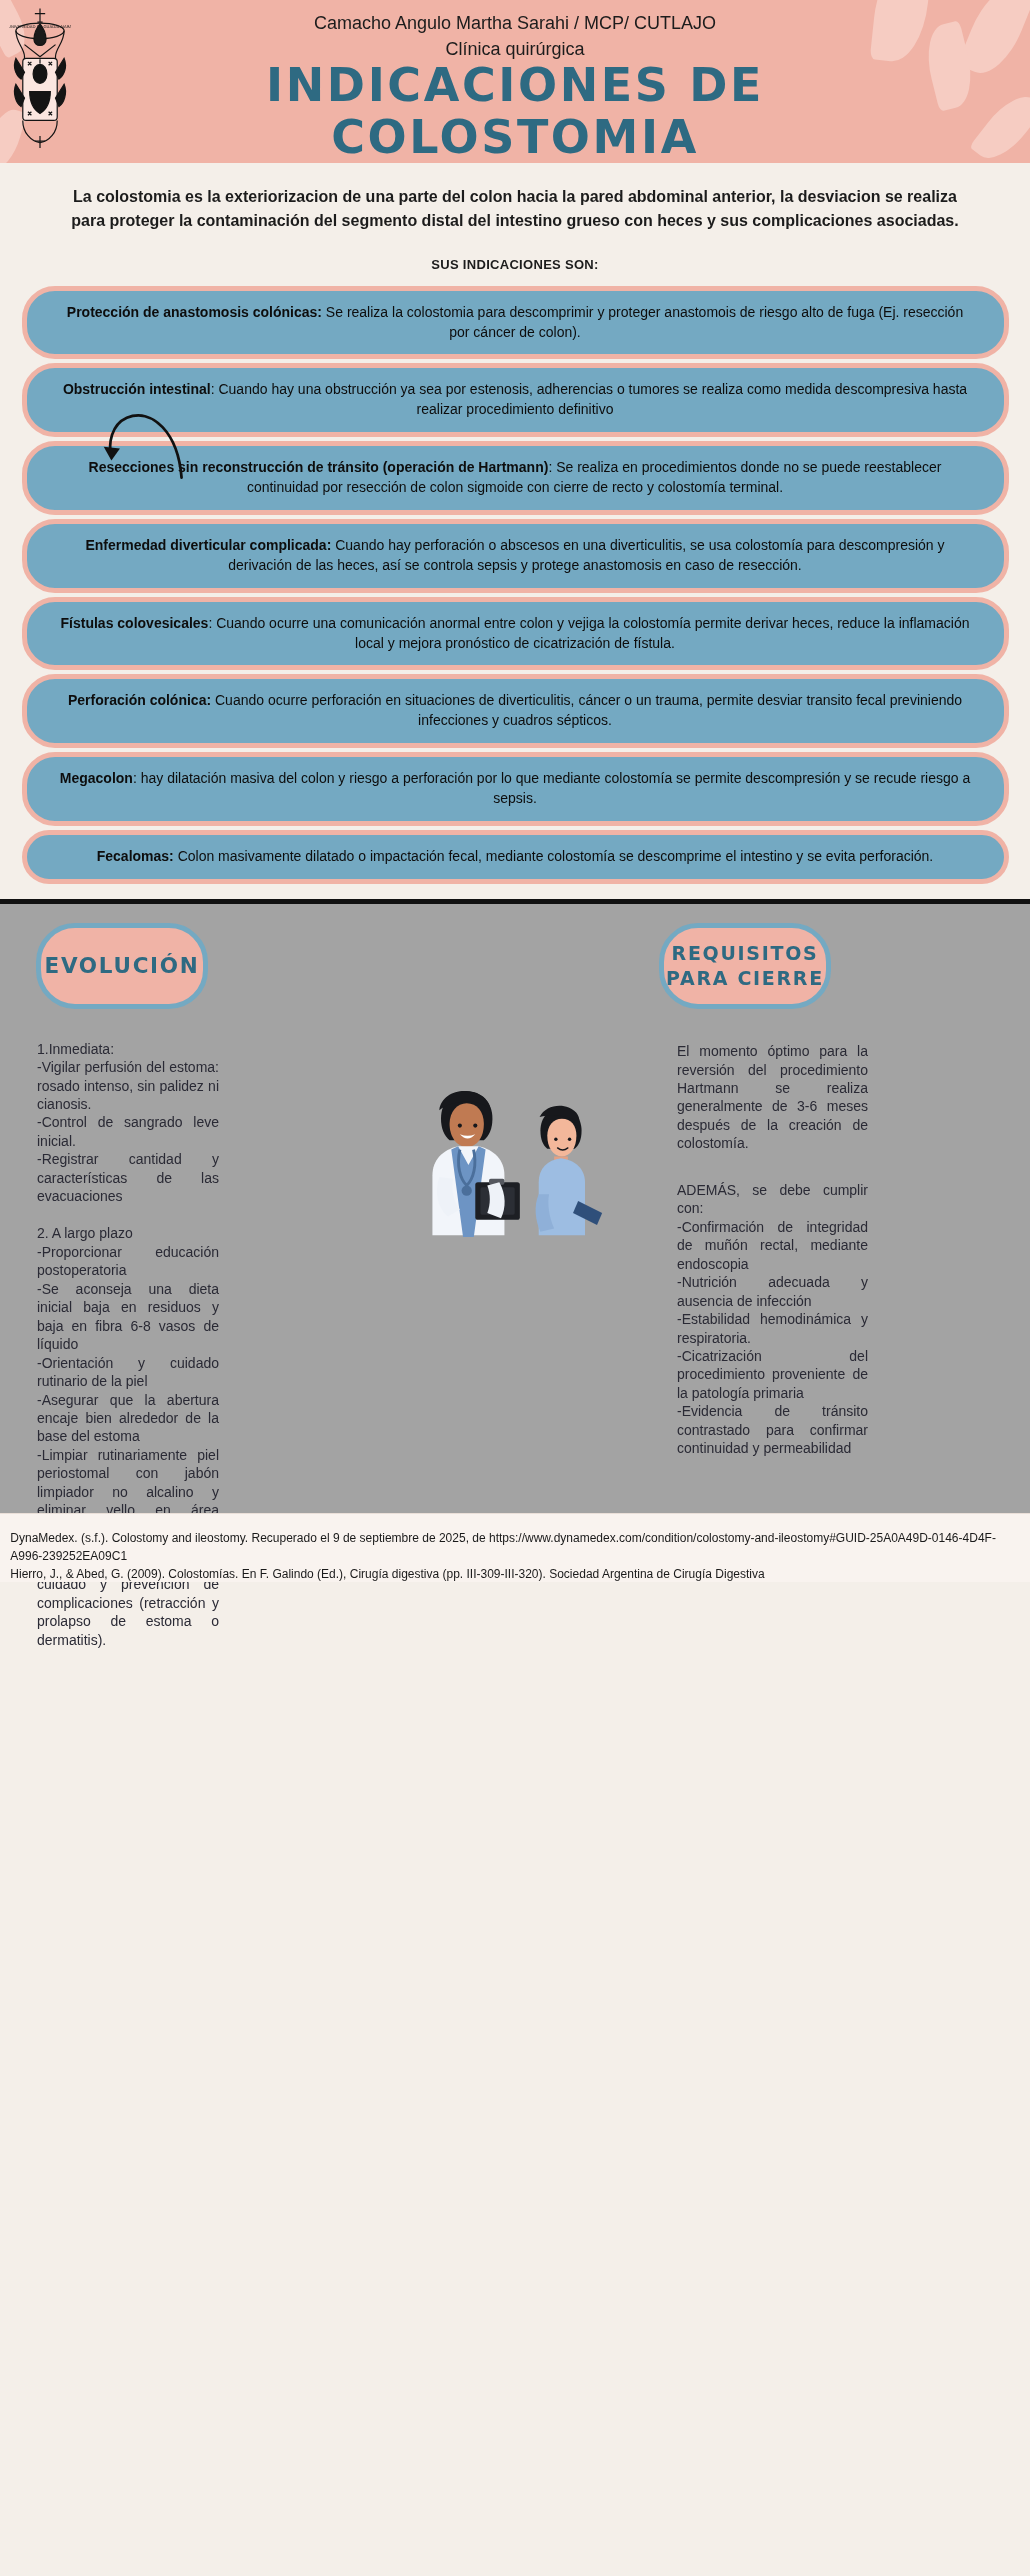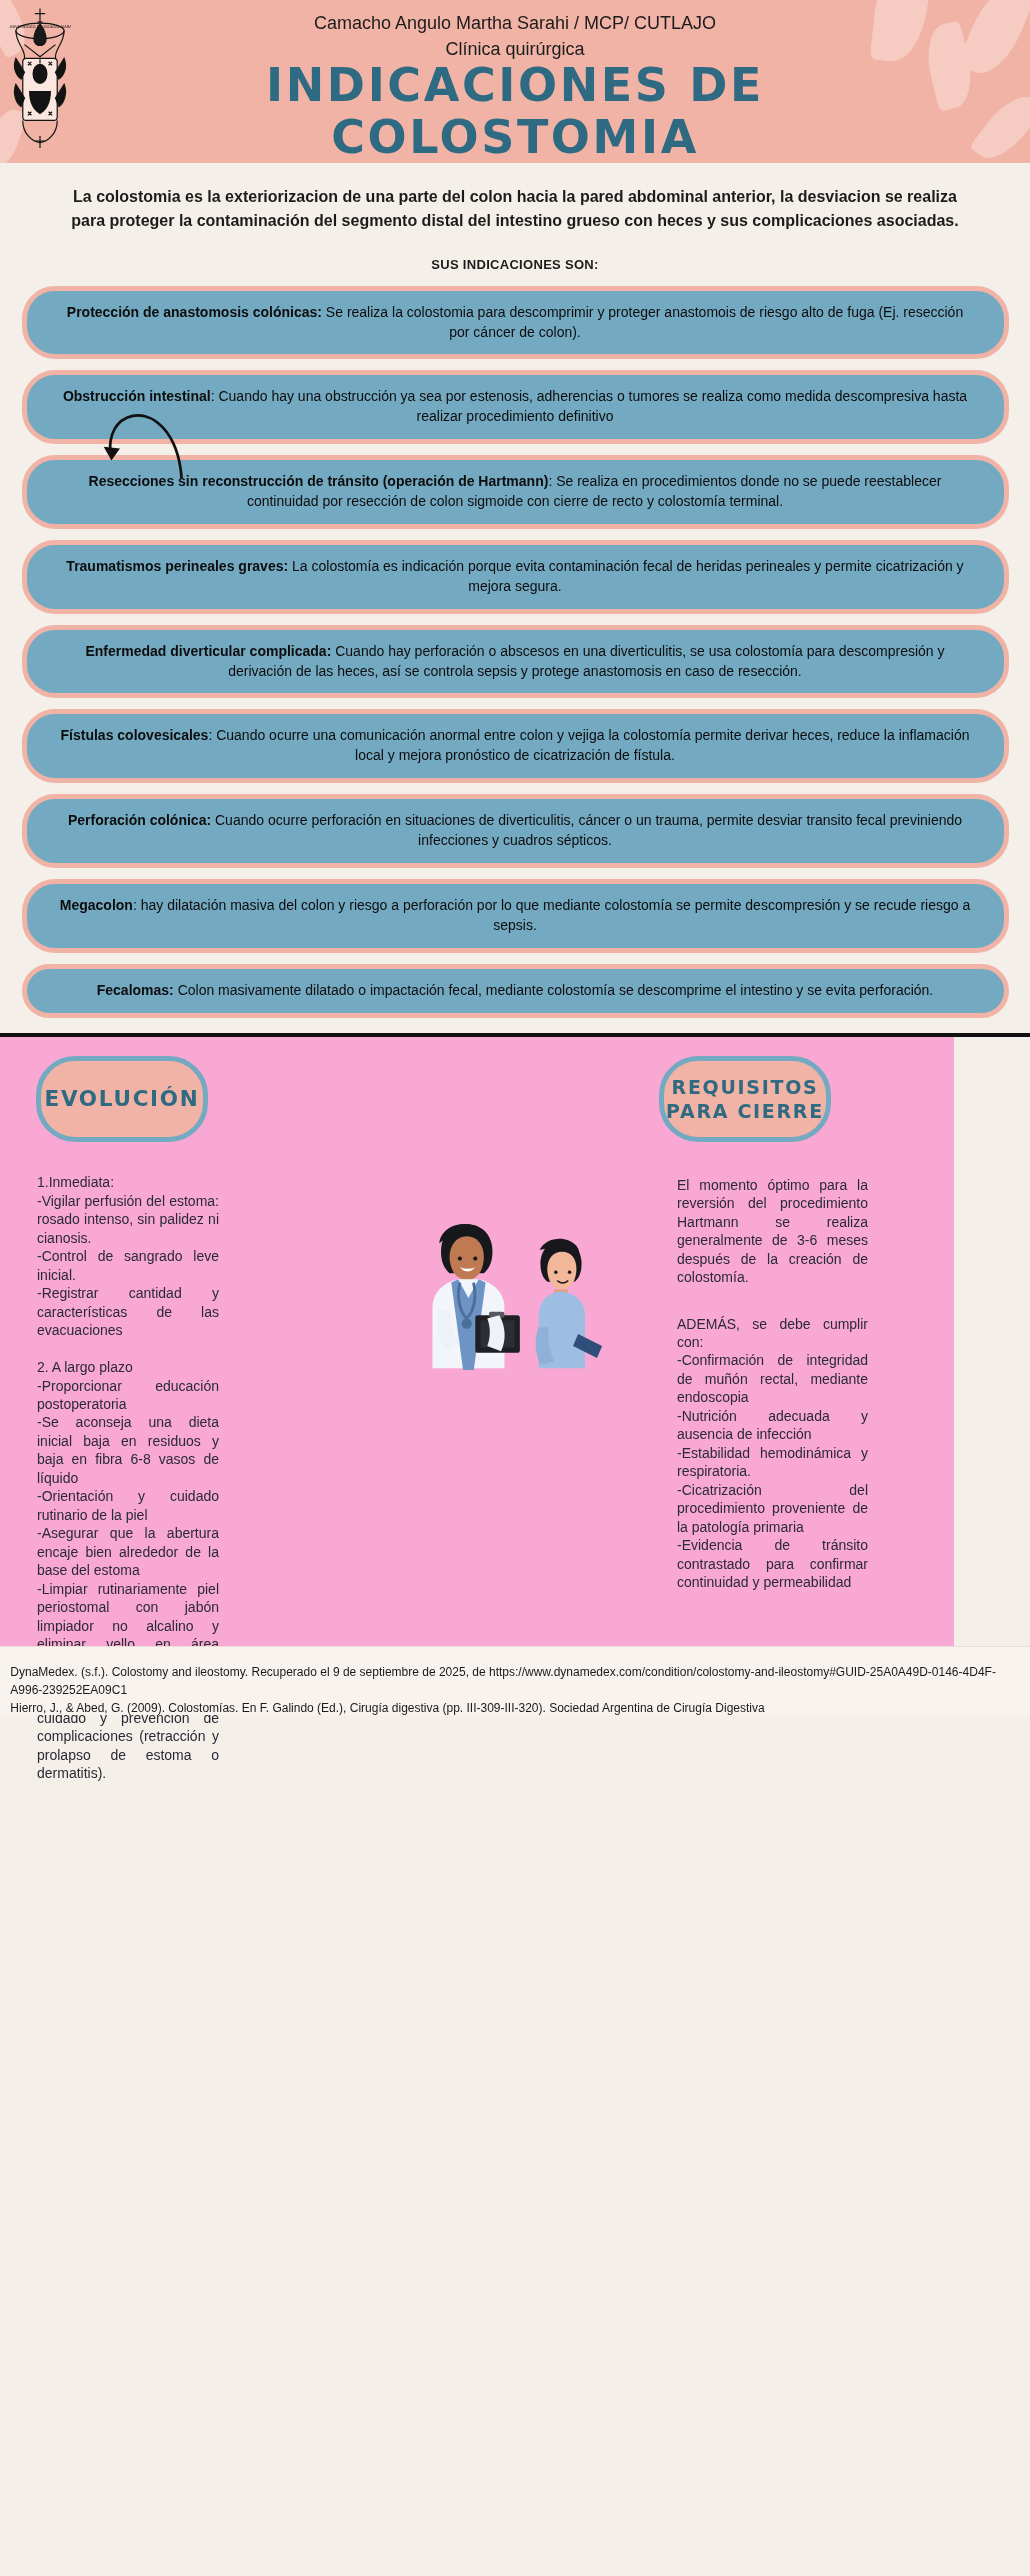--- a/index.html
+++ b/index.html
@@ -84,21 +84,21 @@
     left: 89px; top: 404px;
     width: 103px; height: 77px;
   }
 
   
   .cards {
     margin: 13.7px auto 0;
     width: 987px;
     display: flex;
     flex-direction: column;
-    gap: 11px;
+    gap: 4px;
   }
   .card {
     background: #74a9c2;
     border: 5.2px solid #f0b3a6;
     border-radius: 33px;
     padding: 12px 29px;
     text-align: center;
     color: #0d0d0d;
     font-size: 14px;
     line-height: 1.42;
@@ -109,23 +109,23 @@
   .divider {
     margin-top: 15.5px;
     width: 1030px;
     height: 4.3px;
     background: #111;
   }
 
   
   .bottom {
     position: relative;
-    width: 954px;
+    width: 1030px;
     height: 678px;
-    background: #f9a8d4;
+    background: #a3a3a3;
   }
   .pill {
     position: absolute;
     background: #f0b3a6;
     border: 5.2px solid #74a9c2;
     border-radius: 39px;
     display: flex;
     align-items: center;
     justify-content: center;
     text-align: center;
@@ -236,23 +236,20 @@
   <div class="card">
     <b>Protección de anastomosis colónicas:</b><span> Se realiza la colostomia para descomprimir y proteger anastomois de riesgo alto de fuga (Ej. resección por cáncer de colon).</span>
   </div>
   <div class="card">
     <b>Obstrucción intestinal</b><span>: Cuando hay una obstrucción ya sea por estenosis, adherencias o tumores se realiza como medida descompresiva hasta realizar procedimiento definitivo</span>
   </div>
   <div class="card">
     <b>Resecciones sin reconstrucción de tránsito (operación de Hartmann)</b><span>: Se realiza en procedimientos donde no se puede reestablecer continuidad por resección de colon sigmoide con cierre de recto y colostomía terminal.</span>
   </div>
   <div class="card">
-    <b>Traumatismos perineales graves:</b><span> La colostomía es indicación porque evita contaminación fecal de heridas perineales y permite cicatrización y mejora segura.</span>
-  </div>
-  <div class="card">
     <b>Enfermedad diverticular complicada:</b><span>  Cuando hay perforación o abscesos en una diverticulitis, se usa colostomía para descompresión y derivación de las heces, así se controla sepsis y protege anastomosis en caso de resección.</span>
   </div>
   <div class="card">
     <b>Fístulas colovesicales</b><span>: Cuando ocurre una comunicación anormal entre colon y vejiga la colostomía permite derivar heces, reduce la inflamación local y mejora pronóstico de cicatrización de fístula.</span>
   </div>
   <div class="card">
     <b>Perforación colónica:</b><span> Cuando ocurre perforación en situaciones de diverticulitis, cáncer o un trauma, permite desviar transito fecal previniendo infecciones y cuadros sépticos.</span>
   </div>
   <div class="card">
     <b>Megacolon</b><span>: hay dilatación masiva del colon y riesgo a perforación por lo que mediante colostomía se permite descompresión y se recude riesgo a sepsis.</span>

